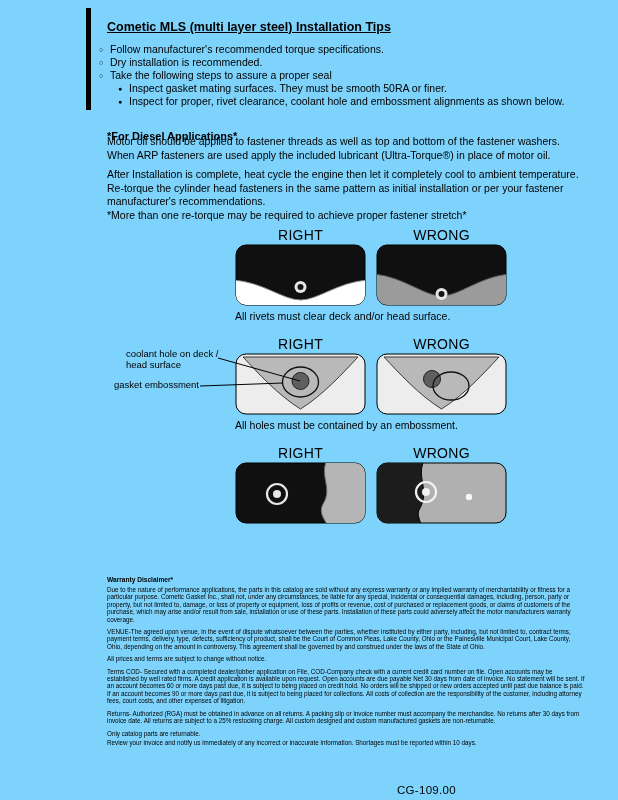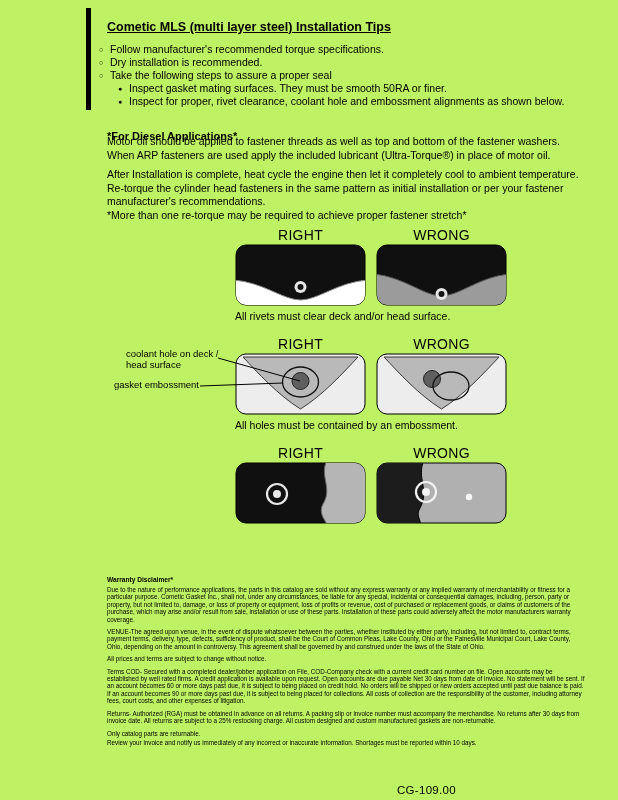--- a/index.html
+++ b/index.html
@@ -1,17 +1,17 @@
 <!DOCTYPE html>
 <html><head>
 <meta charset="utf-8">
 <style>
   html,body { margin:0; padding:0; background:#ffffff; }
   .page {
-    position:relative; width:618px; height:800px; background:#bef264;
+    position:relative; width:618px; height:800px; background:#7dd3fc;
     font-family:"Liberation Sans","DejaVu Sans",sans-serif; color:#000;
     overflow:hidden;
   }
   .edge-mark { position:absolute; left:86px; top:8px; width:5px; height:102px; background:#000; }
 
   .title {
     position:absolute; left:107px; top:20px; font-size:12.5px; font-weight:bold;
     text-decoration:underline; white-space:nowrap;
   }
 

